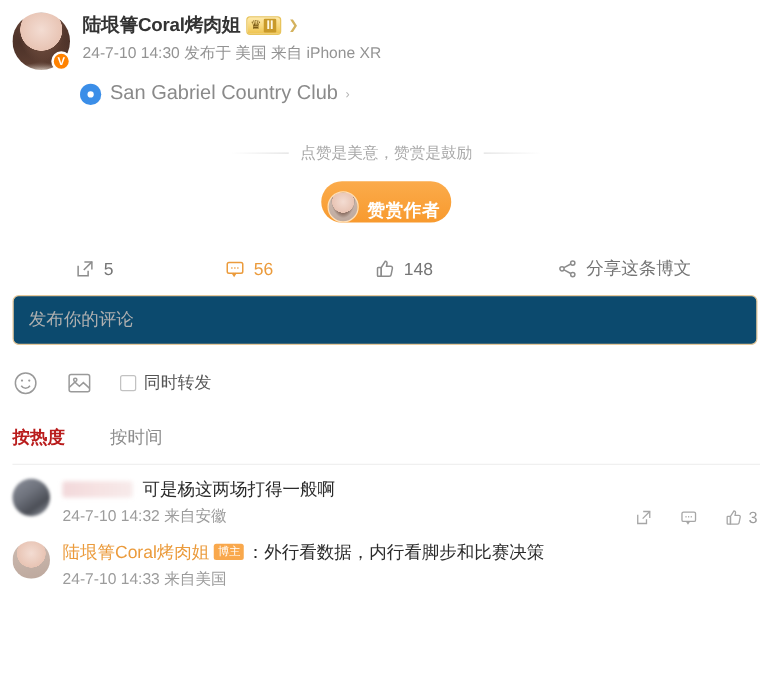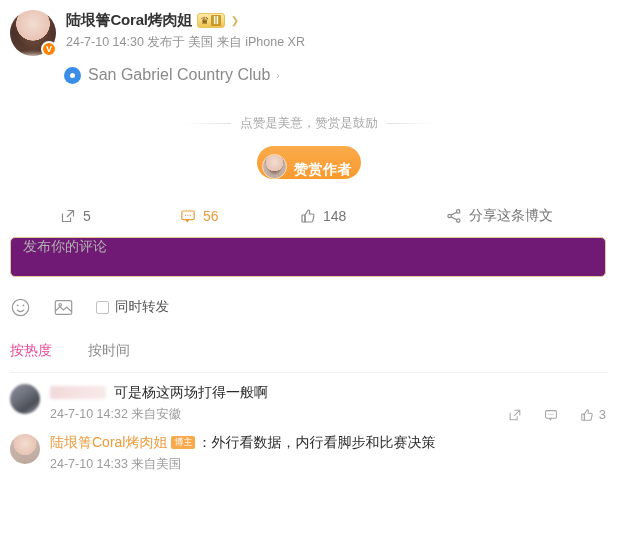--- a/index.html
+++ b/index.html
@@ -104,22 +104,22 @@
   .act.repost { width: 120px; }
   .act.comment { width: 120px; color: #eb9b3c; }
   .act.like { width: 146px; }
   .act svg { display: block; }
 
   
   .cbox-wrap { padding: 0 12px 0 10px; margin-top: 6px; }
   .cbox {
     width: 100%; height: 40px;
     border: 1px solid #e5c89a; border-radius: 5px;
-    display: flex; padding: 0 12px;
-    background: #701a75;
+    display: flex; align-items: center; padding: 0 12px;
+    background: #0c4a6e;
   }
   .cbox-ph { font-size: 14px; color: #b0b0b0; }
 
   
   .ctool {
     display: flex; align-items: center;
     padding: 0 12px 0 10px; margin-top: 13px; height: 34px;
   }
   .tool-ico { color: #9a9a9a; margin-right: 22px; cursor: pointer; display:block; }
   .repost-check { display: flex; align-items: center; gap: 6px; cursor: pointer; }
@@ -128,21 +128,21 @@
   .submit-btn {
     margin-left: auto; width: 70px; height: 32px;
     background: #f7b264; border-radius: 4px;
     display: flex; align-items: center; justify-content: center;
     color: #fff; font-size: 14px; cursor: pointer;
   }
 
   
   .sorts { display: flex; gap: 36px; padding: 0 0 0 10px; margin-top: 18px; }
   .sort { font-size: 14px; color: #8c8c8c; cursor: pointer; }
-  .sort.active { color: #ec4899; font-weight: normal; }
+  .sort.active { color: #b91c1c; font-weight: bold; }
 
   .divider { height: 1px; background: #f0f0f0; margin: 12px 10px 0 10px; }
 
   
   .clist { padding: 0 12px 0 10px; }
   .citem { display: flex; padding-top: 9px; }
   .c-ava {
     width: 30px; height: 30px; border-radius: 50%; flex: 0 0 30px; margin-top: 2px;
     background: linear-gradient(145deg, #8d919c 0%, #6e727c 40%, #4c4f57 70%, #9aa0aa 100%);
     filter: blur(1.2px);

